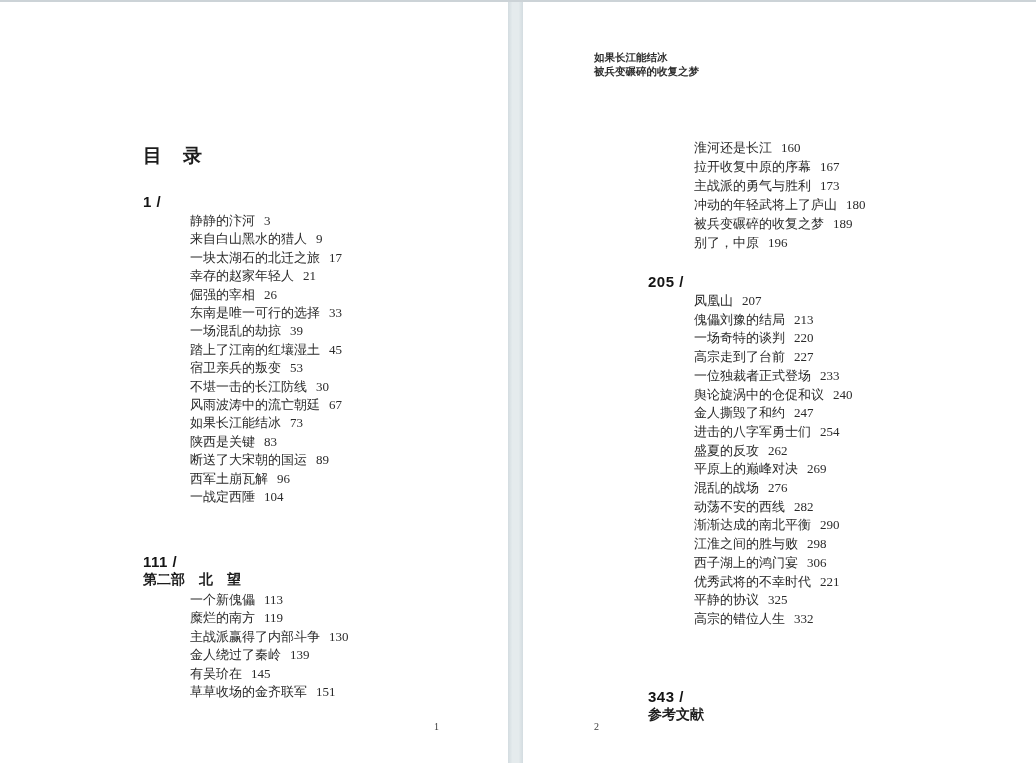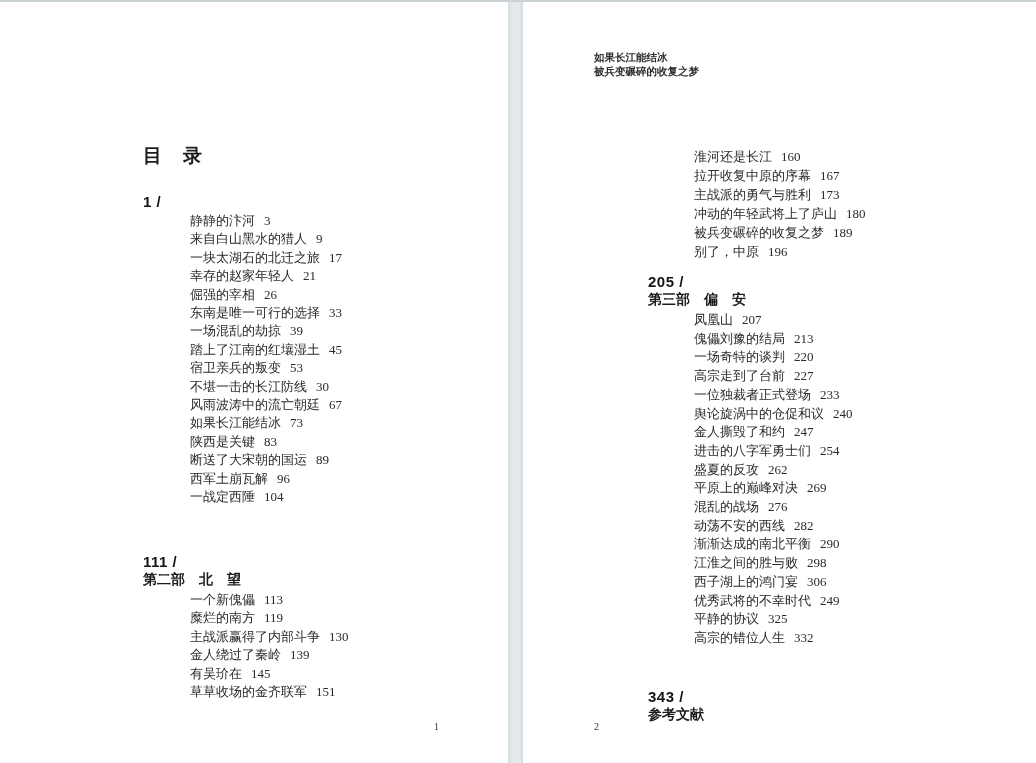--- a/index.html
+++ b/index.html
@@ -95,52 +95,51 @@
 
 <div class="gutter" style="background: linear-gradient(to right, rgb(211, 220, 224), rgb(229, 235, 237) 30%, rgb(229, 235, 237) 70%, rgb(211, 220, 224));"></div>
 
 <div class="page page-right">
   <div class="running-head">
     <div>如果长江能结冰</div>
     <div>被兵变碾碎的收复之梦</div>
   </div>
 
   <div class="cont-block">
-    <div class="entries entries-cont indent-r" style="margin-top:9px;">
+    <div class="entries entries-cont indent-r" style="margin-top:0;">
 
     <div class="entry"><span class="entry-title">淮河还是长江</span><span class="entry-page">160</span></div>
         <div class="entry"><span class="entry-title">拉开收复中原的序幕</span><span class="entry-page">167</span></div>
         <div class="entry"><span class="entry-title">主战派的勇气与胜利</span><span class="entry-page">173</span></div>
         <div class="entry"><span class="entry-title">冲动的年轻武将上了庐山</span><span class="entry-page">180</span></div>
         <div class="entry"><span class="entry-title">被兵变碾碎的收复之梦</span><span class="entry-page">189</span></div>
         <div class="entry"><span class="entry-title">别了，中原</span><span class="entry-page">196</span></div>
       </div>
   </div>
 
   <div class="section" style="left:125px;top:271px;">
     <div class="part-number">205 /</div>
-    <div class="part-title">第三部　偏　安</div>
     <div class="entries entries-right indent-r">
 
     <div class="entry"><span class="entry-title">凤凰山</span><span class="entry-page">207</span></div>
         <div class="entry"><span class="entry-title">傀儡刘豫的结局</span><span class="entry-page">213</span></div>
         <div class="entry"><span class="entry-title">一场奇特的谈判</span><span class="entry-page">220</span></div>
         <div class="entry"><span class="entry-title">高宗走到了台前</span><span class="entry-page">227</span></div>
         <div class="entry"><span class="entry-title">一位独裁者正式登场</span><span class="entry-page">233</span></div>
         <div class="entry"><span class="entry-title">舆论旋涡中的仓促和议</span><span class="entry-page">240</span></div>
         <div class="entry"><span class="entry-title">金人撕毁了和约</span><span class="entry-page">247</span></div>
         <div class="entry"><span class="entry-title">进击的八字军勇士们</span><span class="entry-page">254</span></div>
         <div class="entry"><span class="entry-title">盛夏的反攻</span><span class="entry-page">262</span></div>
         <div class="entry"><span class="entry-title">平原上的巅峰对决</span><span class="entry-page">269</span></div>
         <div class="entry"><span class="entry-title">混乱的战场</span><span class="entry-page">276</span></div>
         <div class="entry"><span class="entry-title">动荡不安的西线</span><span class="entry-page">282</span></div>
         <div class="entry"><span class="entry-title">渐渐达成的南北平衡</span><span class="entry-page">290</span></div>
         <div class="entry"><span class="entry-title">江淮之间的胜与败</span><span class="entry-page">298</span></div>
         <div class="entry"><span class="entry-title">西子湖上的鸿门宴</span><span class="entry-page">306</span></div>
-        <div class="entry"><span class="entry-title">优秀武将的不幸时代</span><span class="entry-page">249</span></div>
+        <div class="entry"><span class="entry-title">优秀武将的不幸时代</span><span class="entry-page">221</span></div>
         <div class="entry"><span class="entry-title">平静的协议</span><span class="entry-page">325</span></div>
         <div class="entry"><span class="entry-title">高宗的错位人生</span><span class="entry-page">332</span></div>
       </div>
   </div>
 
   <div class="section" style="left:125px;top:686px;">
     <div class="part-number">343 /</div>
     <div class="part-title">参考文献</div>
   </div>
 

